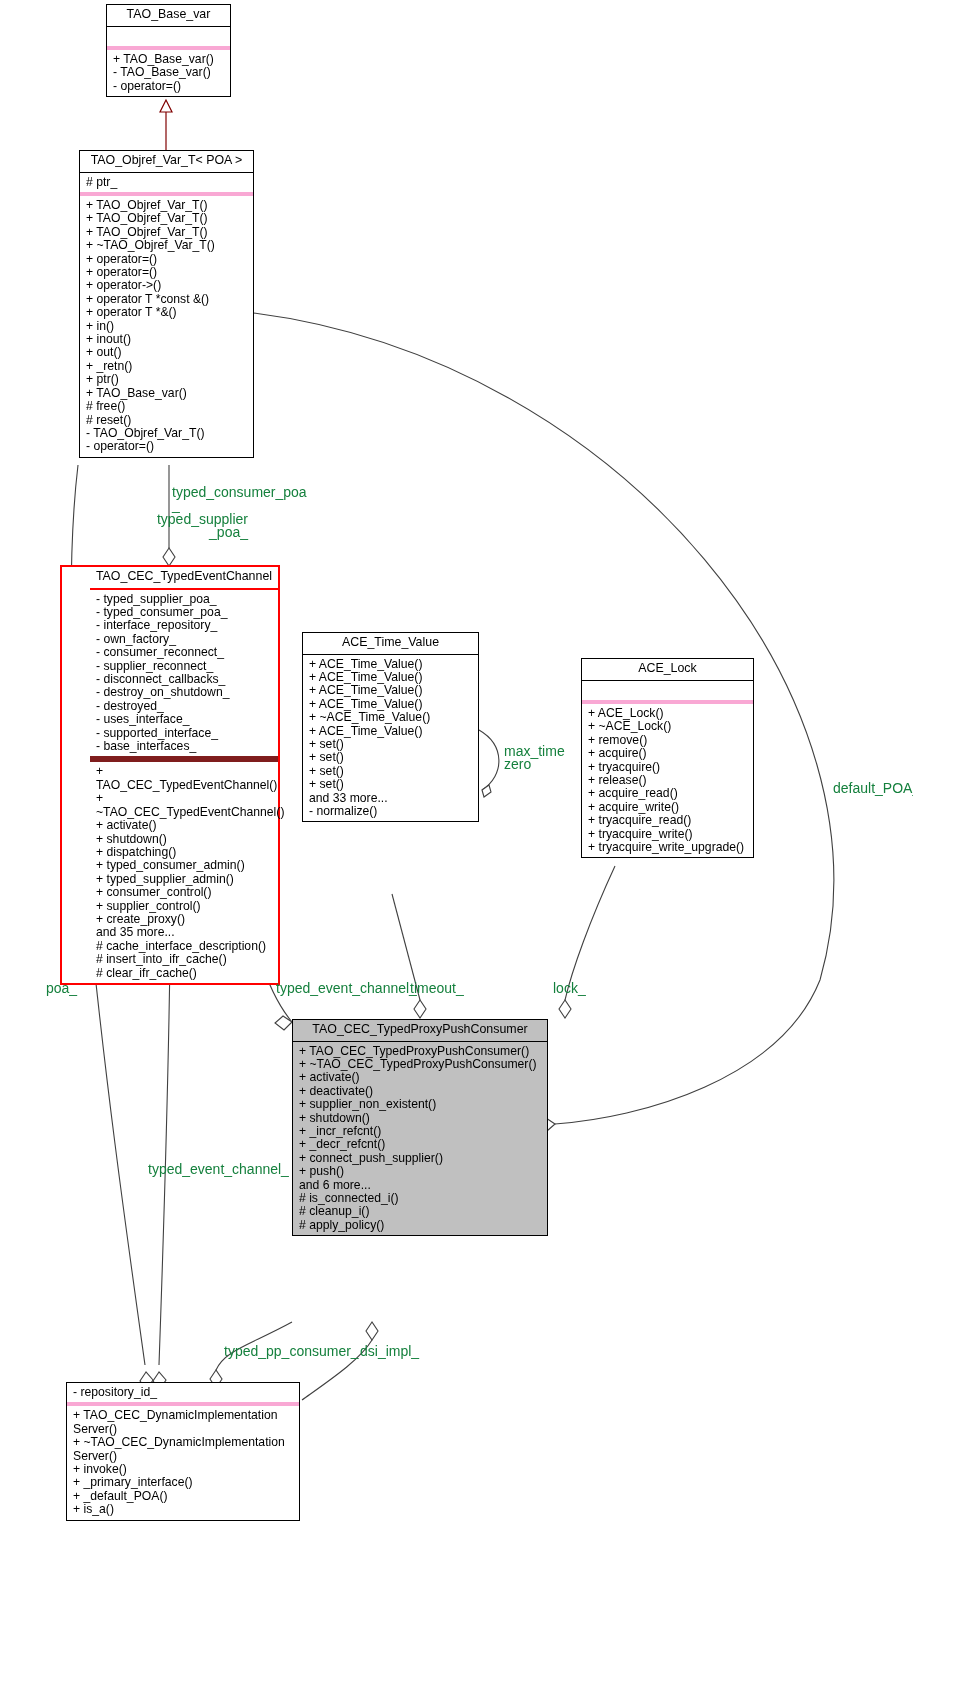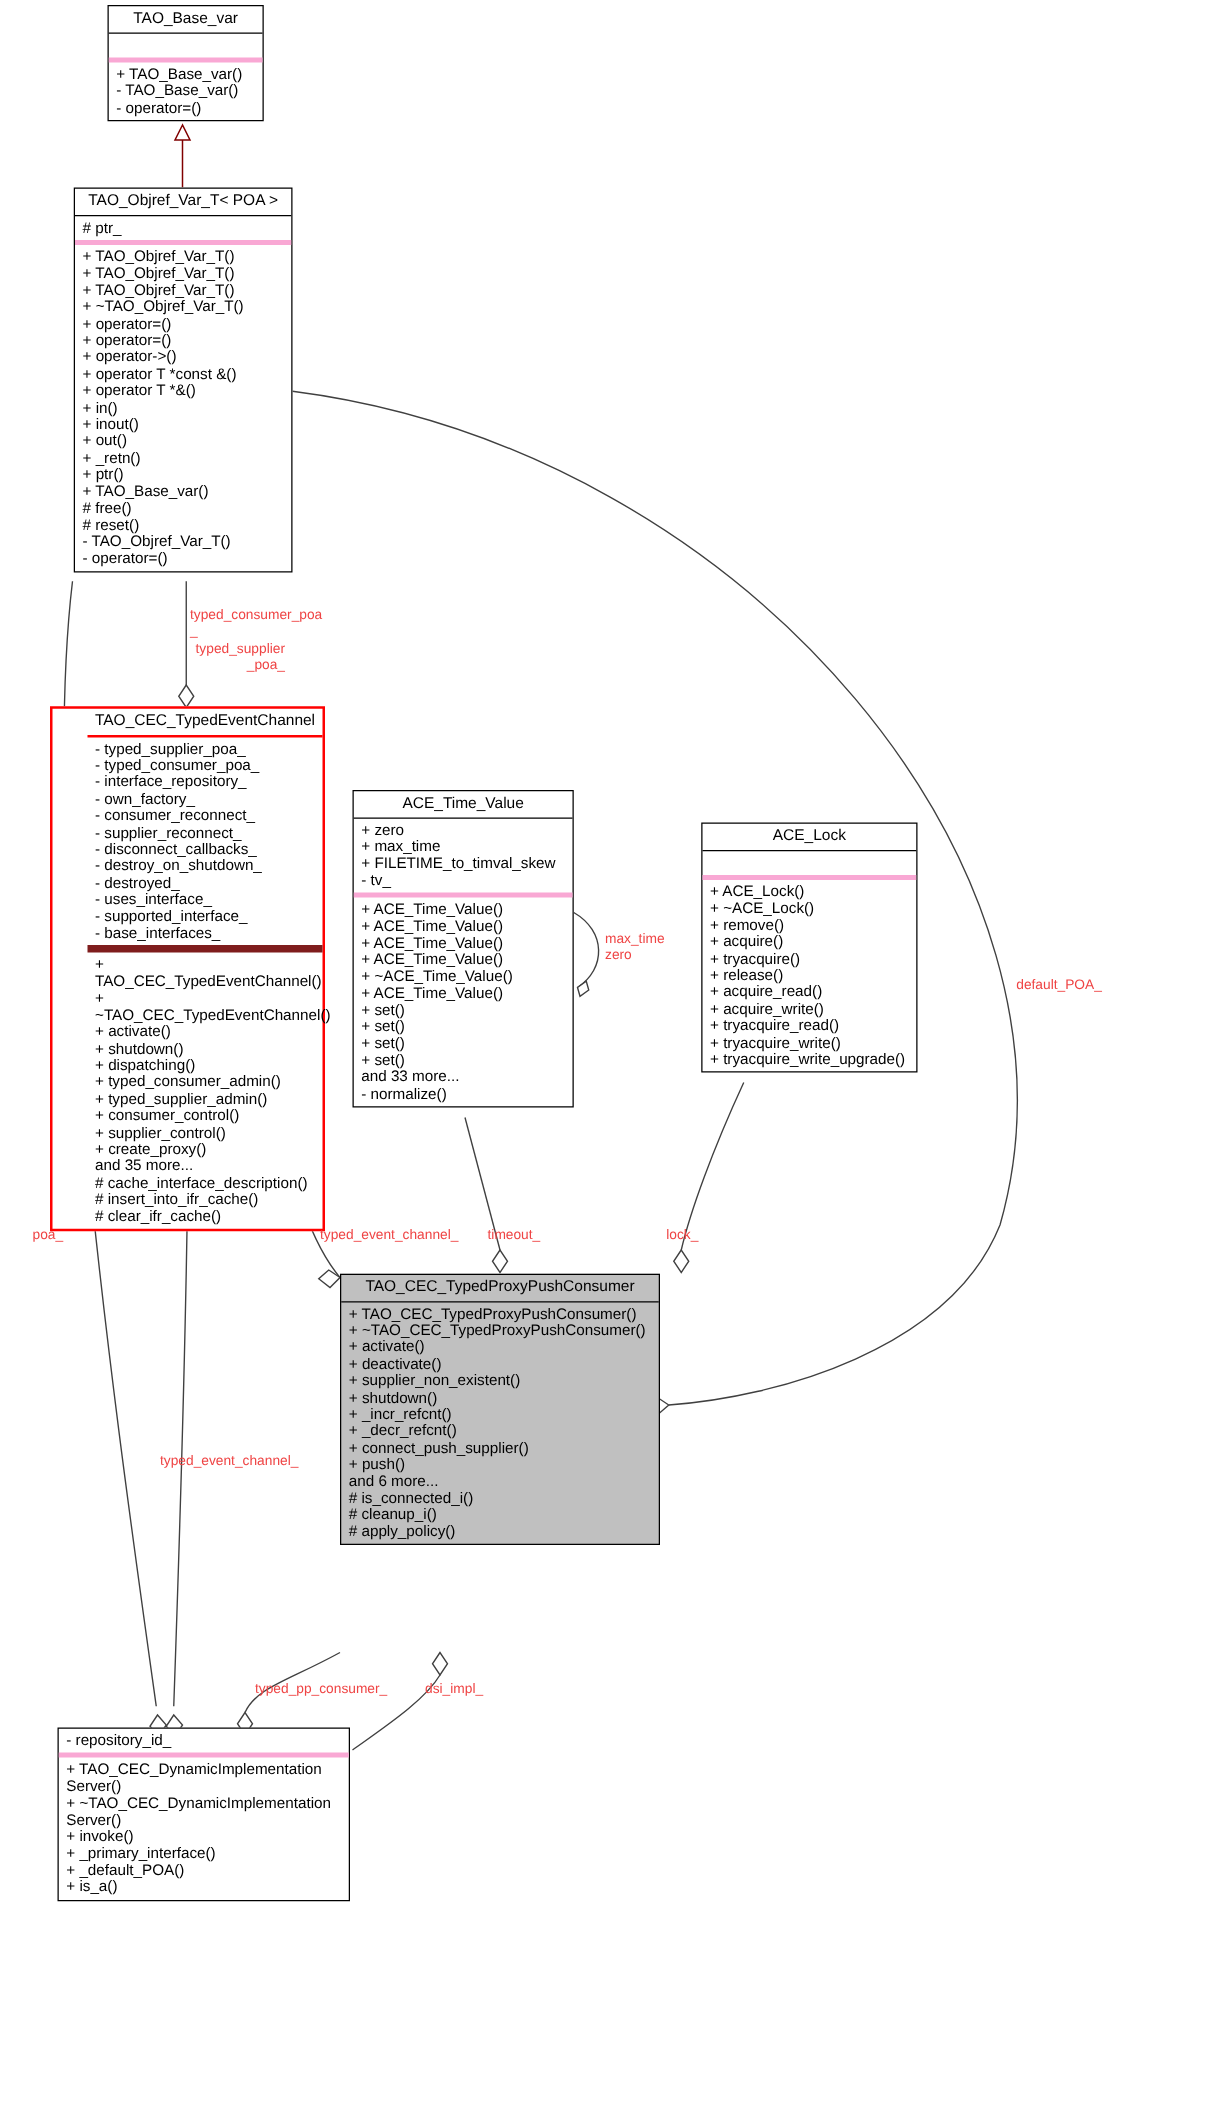--- a/index.html
+++ b/index.html
@@ -10,20 +10,21 @@
   body {
     font-family: "Liberation Sans", sans-serif;
     color: #000000;
   }
   #diagram {
     position: relative;
     width: 893px;
     height: 1696px;
     overflow: hidden;
     background: #ffffff;
+    margin-left: 20px;
   }
   svg.edges {
     position: absolute;
     left: 0;
     top: 0;
     width: 969px;
     height: 1696px;
     pointer-events: none;
   }
   .uml-class {
@@ -63,23 +64,23 @@
   .uml-ops {
     padding: 3px 4px 3px 6px;
   }
   .uml-row {
     white-space: pre-wrap;
     font-size: 12.2px;
     line-height: 13.4px;
   }
   .edge-label {
     position: absolute;
-    font-size: 11px;
+    font-size: 14px;
     line-height: 13.4px;
-    color: #ef4444;
+    color: #15803d;
     white-space: pre-line;
     background: transparent;
   }
   .edge-label.right {
     text-align: right;
   }
 </style>
 </head>
 <body>
 
@@ -212,26 +213,20 @@
         <div class="uml-row">+ create_proxy()</div>
         <div class="uml-row">and 35 more...</div>
         <div class="uml-row"># cache_interface_description()</div>
         <div class="uml-row"># insert_into_ifr_cache()</div>
         <div class="uml-row"># clear_ifr_cache()</div>
       </div>
   </div>
 
   <div class="uml-class" style="left:282px; top:632px; width:177px;">
     <div class="uml-title">ACE_Time_Value</div>
-    <div class="uml-attrs">
-        <div class="uml-row">+ zero</div>
-        <div class="uml-row">+ max_time</div>
-        <div class="uml-row">+ FILETIME_to_timval_skew</div>
-        <div class="uml-row">- tv_</div>
-      </div>
     <div class="uml-ops">
         <div class="uml-row">+ ACE_Time_Value()</div>
         <div class="uml-row">+ ACE_Time_Value()</div>
         <div class="uml-row">+ ACE_Time_Value()</div>
         <div class="uml-row">+ ACE_Time_Value()</div>
         <div class="uml-row">+ ~ACE_Time_Value()</div>
         <div class="uml-row">+ ACE_Time_Value()</div>
         <div class="uml-row">+ set()</div>
         <div class="uml-row">+ set()</div>
         <div class="uml-row">+ set()</div>

